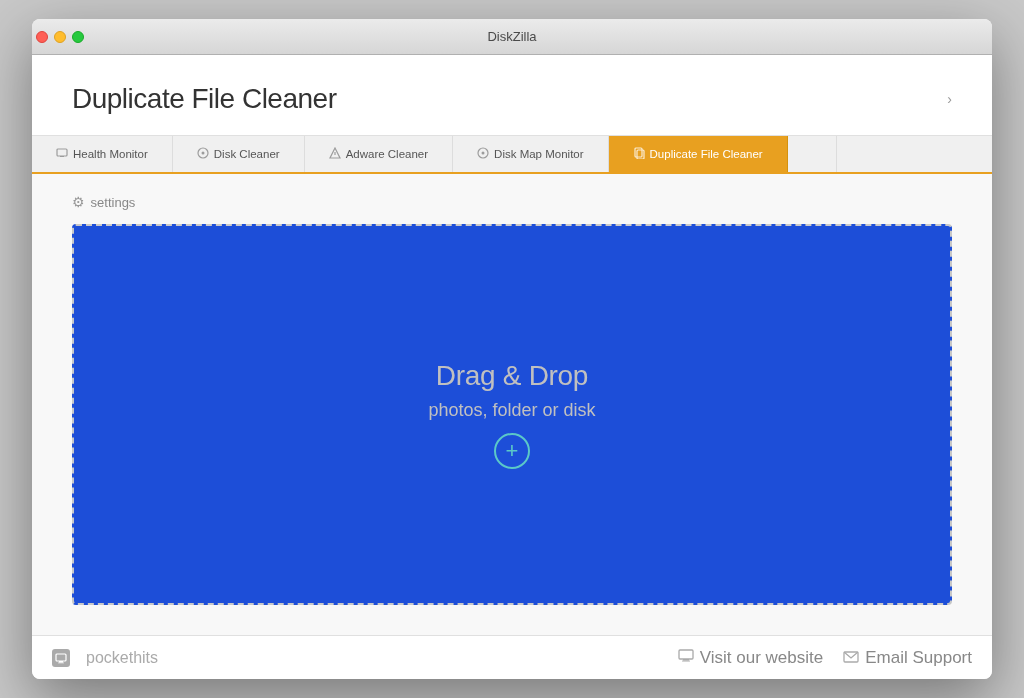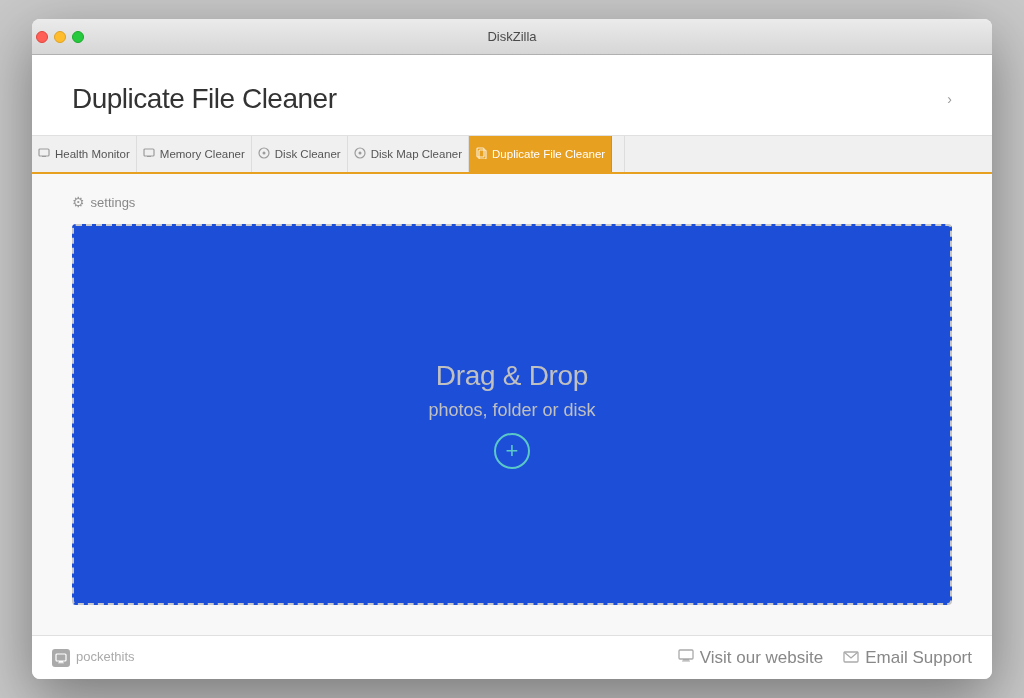--- a/index.html
+++ b/index.html
@@ -77,21 +77,21 @@
       border-bottom: 2px solid #e8a020;
       display: flex;
       align-items: stretch;
       flex-shrink: 0;
       overflow: hidden;
     }
     .tab {
       display: flex;
       align-items: center;
       gap: 5px;
-      padding: 0 6px;
+      padding: 0 24px;
       height: 36px;
       font-size: 11.5px;
       color: #555;
       cursor: pointer;
       border-right: 1px solid #ddd;
       white-space: nowrap;
       flex-shrink: 0;
     }
     .tab.active {
       background: #e8a020;
@@ -162,24 +162,24 @@
       height: 44px;
       border-top: 1px solid #e0e0e0;
       display: flex;
       align-items: center;
       justify-content: space-between;
       padding: 0 20px;
       flex-shrink: 0;
     }
     .footer-logo {
       display: flex;
-      align-items: flex-start;
-      gap: 6px;
+      align-items: flex-end;
+      gap: 16px;
       color: #aaa;
-      font-size: 13px;
+      font-size: 16px;
     }
     .logo-icon {
       width: 18px;
       height: 18px;
       background: #aaa;
       border-radius: 3px;
       display: flex;
       align-items: center;
       justify-content: center;
       color: white;
@@ -226,38 +226,38 @@
   <div class="tabs-bar">
   <div class="tab">
         <span class="tab-icon"><svg width="12" height="12" viewBox="0 0 12 12">
             <rect x="1" y="2" width="10" height="7" rx="1" fill="none" stroke="#888" stroke-width="1.2"></rect>
             <rect x="4" y="9" width="4" height="1" fill="#888"></rect>
           </svg></span>
         <span>Health Monitor</span>
       </div>
       <div class="tab">
         <span class="tab-icon"><svg width="12" height="12" viewBox="0 0 12 12">
-            <rect x="1" y="2" width="10" height="7" rx="1" fill="none" stroke="#888" stroke-width="1.2"></rect>
-            <rect x="4" y="9" width="4" height="1" fill="#888"></rect>
-          </svg></span>
-        <span>Memory Cleaner</span>
-      </div>
-      <div class="tab">
-        <span class="tab-icon"><svg width="12" height="12" viewBox="0 0 12 12">
             <circle cx="6" cy="6" r="5" fill="none" stroke="#888" stroke-width="1.2"></circle>
             <circle cx="6" cy="6" r="1.5" fill="#888"></circle>
           </svg></span>
         <span>Disk Cleaner</span>
       </div>
       <div class="tab">
         <span class="tab-icon"><svg width="12" height="12" viewBox="0 0 12 12">
+            <polygon points="6,1 11,11 1,11" fill="none" stroke="#888" stroke-width="1.2"></polygon>
+            <line x1="6" y1="5" x2="6" y2="8" stroke="#888" stroke-width="1.2"></line>
+          </svg></span>
+        <span>Adware Cleaner</span>
+      </div>
+      <div class="tab">
+        <span class="tab-icon"><svg width="12" height="12" viewBox="0 0 12 12">
             <circle cx="6" cy="6" r="5" fill="none" stroke="#888" stroke-width="1.2"></circle>
             <circle cx="6" cy="6" r="1.5" fill="#888"></circle>
           </svg></span>
-        <span>Disk Map Cleaner</span>
+        <span>Disk Map Monitor</span>
       </div>
       <div class="tab active">
         <span class="tab-icon"><svg width="12" height="12" viewBox="0 0 12 12">
             <rect x="2" y="1" width="7" height="9" rx="1" fill="none" stroke="#fff" stroke-width="1.2"></rect>
             <rect x="4" y="3" width="7" height="9" rx="1" fill="none" stroke="#fff" stroke-width="1.2"></rect>
           </svg></span>
         <span>Duplicate File Cleaner</span>
       </div>
       <div class="tab"></div>
     </div>

